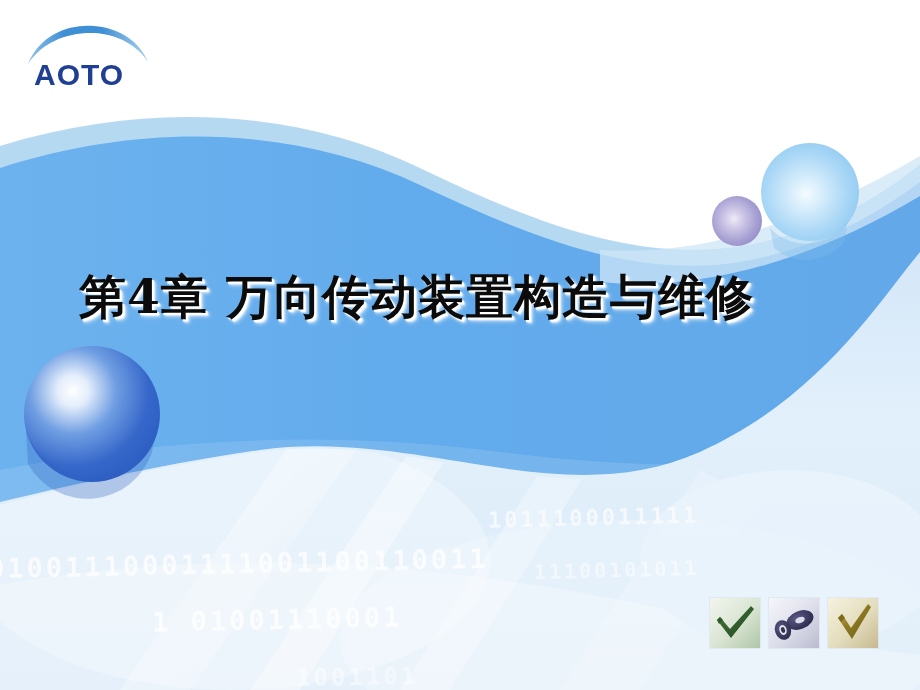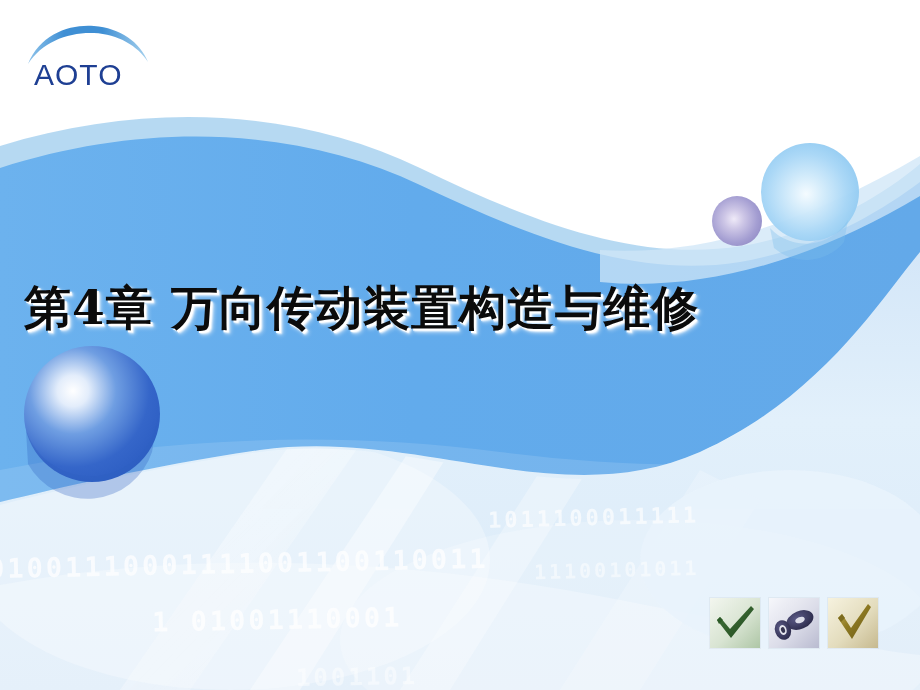--- a/index.html
+++ b/index.html
@@ -38,38 +38,38 @@
     width: 130px;
     height: 72px;
     z-index: 6;
   }
   .logo svg { display: block; }
   .logo-text {
     position: absolute;
     left: 12px;
     top: 38px;
     font-family: "Liberation Sans", sans-serif;
-    font-weight: normal;
+    font-weight: bold;
     font-size: 30px;
     letter-spacing: 1px;
     color: #1e3f93;
     line-height: 1;
   }
 
   
   .title-wrap {
     position: absolute;
     left: 0;
     top: 272px;
     width: 920px;
     height: 72px;
     z-index: 7;
     display: flex;
-    align-items: center;
-    padding-left: 24px;
+    align-items: flex-start;
+    padding-left: 79px;
     box-sizing: border-box;
   }
   .title {
     font-family: "DejaVu Serif", "Liberation Serif", serif;
     font-weight: bold;
     font-size: 47px;
     line-height: 1.05;
     color: #0b0b0b;
     white-space: nowrap;
     letter-spacing: 1px;

